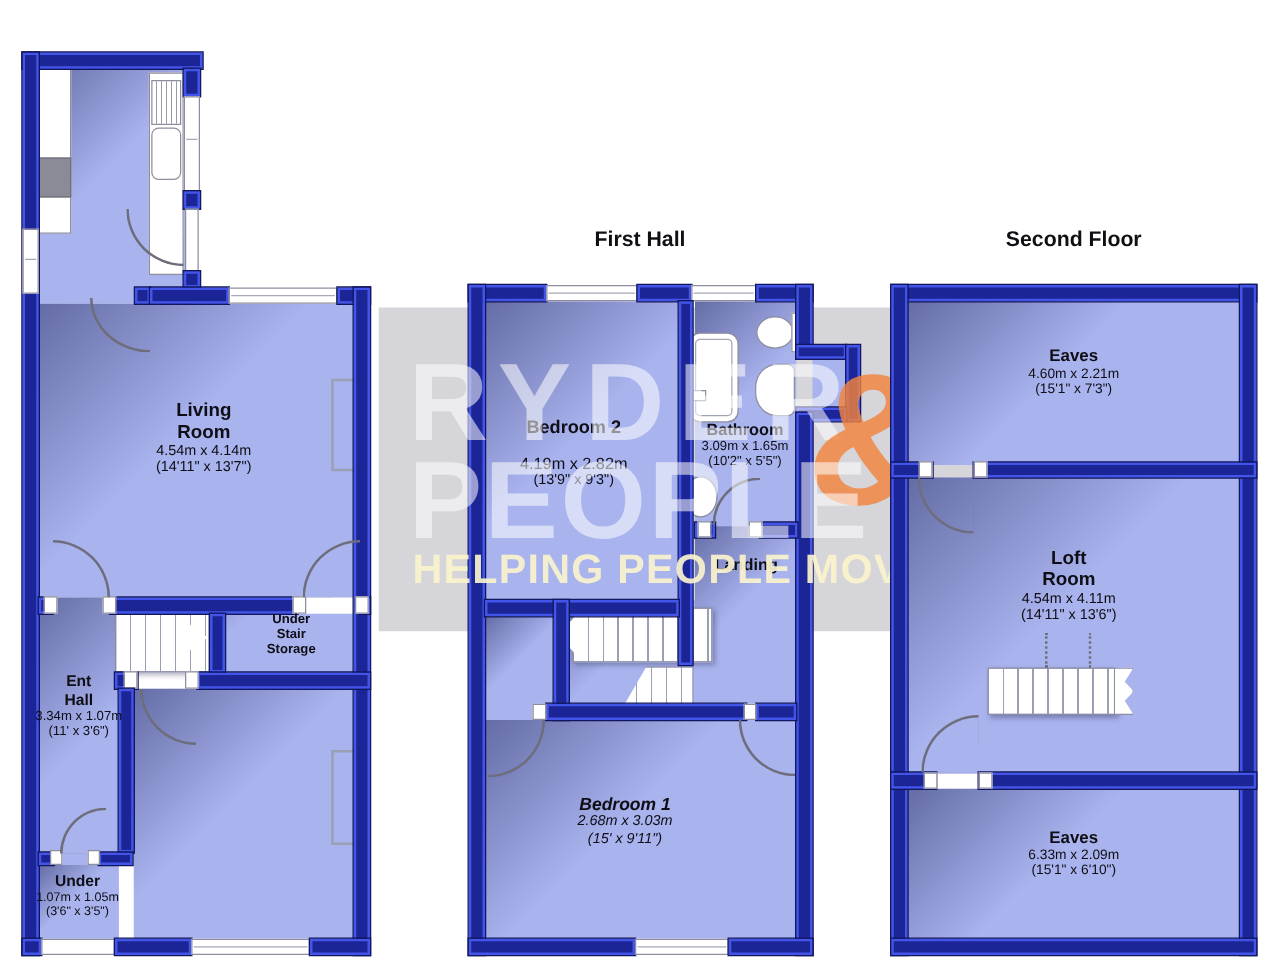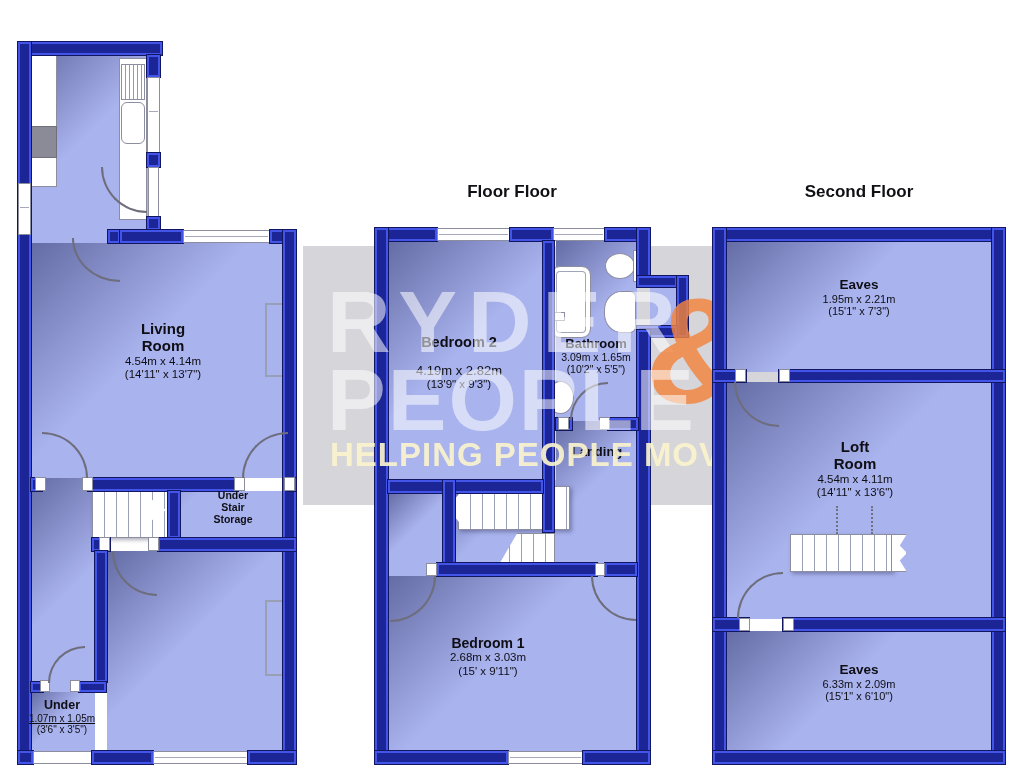--- a/index.html
+++ b/index.html
@@ -115,29 +115,35 @@
       <span class="name" style="font-size:15px;">Living
 Room</span>
       <span class="dim" style="font-size:11.5px;">4.54m x 4.14m</span>
       <span class="dim" style="font-size:11.5px;">(14'11" x 13'7")</span>
     </div>
     <div class="label" style="left:193px;top:489px;width:80px;">
       <span class="name" style="font-size:10.5px;">Under
 Stair
 Storage</span>
     </div>
+    <div class="label" style="left:13px;top:538px;width:100px;">
+      <span class="name" style="font-size:12.5px;">Ent
+Hall</span>
+      <span class="dim" style="font-size:10.5px;">3.34m x 1.07m</span>
+      <span class="dim" style="font-size:10.5px;">(11' x 3'6")</span>
+    </div>
     <div class="label" style="left:18px;top:698px;width:88px;">
       <span class="name" style="font-size:12.5px;">Under</span>
-      <span class="dim" style="font-size:10px;text-decoration:underline;">1.07m x 1.05m</span>
+      <span class="dim" style="font-size:10px;">1.07m x 1.05m</span>
       <span class="dim" style="font-size:10px;">(3'6" x 3'5")</span>
     </div>
   </div>
 
   <div class="layer" id="plan-first">
-    <div class="floor-title" style="left:412px;top:182px;width:200px;">Floor Floor</div>
+    <div class="floor-title" style="left:412px;top:182px;width:200px;">First Hall</div>
 
     <div class="room" style="left:388px;top:241px;width:155px;height:251px;"></div>
     <div class="room" style="left:556px;top:241px;width:81px;height:180px;"></div>
     <div class="room" style="left:556px;top:421px;width:81px;height:142px;"></div>
     <div class="room" style="left:443px;top:480px;width:113px;height:96px;"></div>
     <div class="room" style="left:388px;top:493px;width:55px;height:83px;"></div>
     <div class="room" style="left:388px;top:576px;width:249px;height:175px;"></div>
     <div class="abs" style="left:650px;top:287px;width:27px;height:39px;background:#a9b3ee;"></div>
 
     <div class="fx" style="left:551px;top:266px;width:40px;height:72px;border-radius:9px;box-shadow:inset 0 0 0 4px #fff, inset 0 0 0 5px #a0a6b6;"></div>
@@ -188,21 +194,21 @@
       <span class="dim" style="font-size:11.5px;">(13'9" x 9'3")</span>
     </div>
     <div class="label" style="left:540px;top:336px;width:112px;">
       <span class="name" style="font-size:13px;">Bathroom</span>
       <span class="dim" style="font-size:10.5px;">3.09m x 1.65m</span>
       <span class="dim" style="font-size:10.5px;">(10'2" x 5'5")</span>
     </div>
     <div class="label" style="left:552px;top:444px;width:90px;">
       <span class="name" style="font-size:13px;">Landing</span>
     </div>
-    <div class="label" style="left:418px;top:635px;width:140px;">
+    <div class="label" style="left:430px;top:635px;width:140px;font-style:italic;">
       <span class="name" style="font-size:14px;">Bedroom 1</span>
       <span class="dim" style="font-size:11.5px;">2.68m x 3.03m</span>
       <span class="dim" style="font-size:11.5px;">(15' x 9'11")</span>
     </div>
   </div>
 
   <div class="layer" id="wm-text">
     <div class="wm-big" style="left:327px;top:278px;letter-spacing:11px;">RYDER</div>
     <div class="wm-big" style="left:645px;top:276px;font-size:150px;color:rgba(242,130,60,.82);">&amp;</div>
     <div class="wm-big" style="left:327px;top:356px;letter-spacing:2px;">PEOPLE</div>
@@ -232,21 +238,21 @@
     <div class="w" style="left:713px;top:618px;width:36px;height:13px;"></div>
     <div class="w" style="left:783px;top:618px;width:222px;height:13px;"></div>
     <div class="jamb" style="left:739px;top:618px;width:11px;height:13px;"></div>
     <div class="jamb" style="left:783px;top:618px;width:11px;height:13px;"></div>
 
     <div class="arc abl" style="left:734px;top:382px;width:45px;height:45px;"></div>
     <div class="arc atl" style="left:737px;top:572px;width:46px;height:46px;"></div>
 
     <div class="label" style="left:789px;top:277px;width:140px;">
       <span class="name" style="font-size:13.5px;">Eaves</span>
-      <span class="dim" style="font-size:11px;">1.95m x 2.21m</span>
+      <span class="dim" style="font-size:11px;">4.60m x 2.21m</span>
       <span class="dim" style="font-size:11px;">(15'1" x 7'3")</span>
     </div>
     <div class="label" style="left:785px;top:438px;width:140px;">
       <span class="name" style="font-size:15px;">Loft
 Room</span>
       <span class="dim" style="font-size:11.5px;">4.54m x 4.11m</span>
       <span class="dim" style="font-size:11.5px;">(14'11" x 13'6")</span>
     </div>
     <div class="label" style="left:789px;top:662px;width:140px;">
       <span class="name" style="font-size:13.5px;">Eaves</span>

